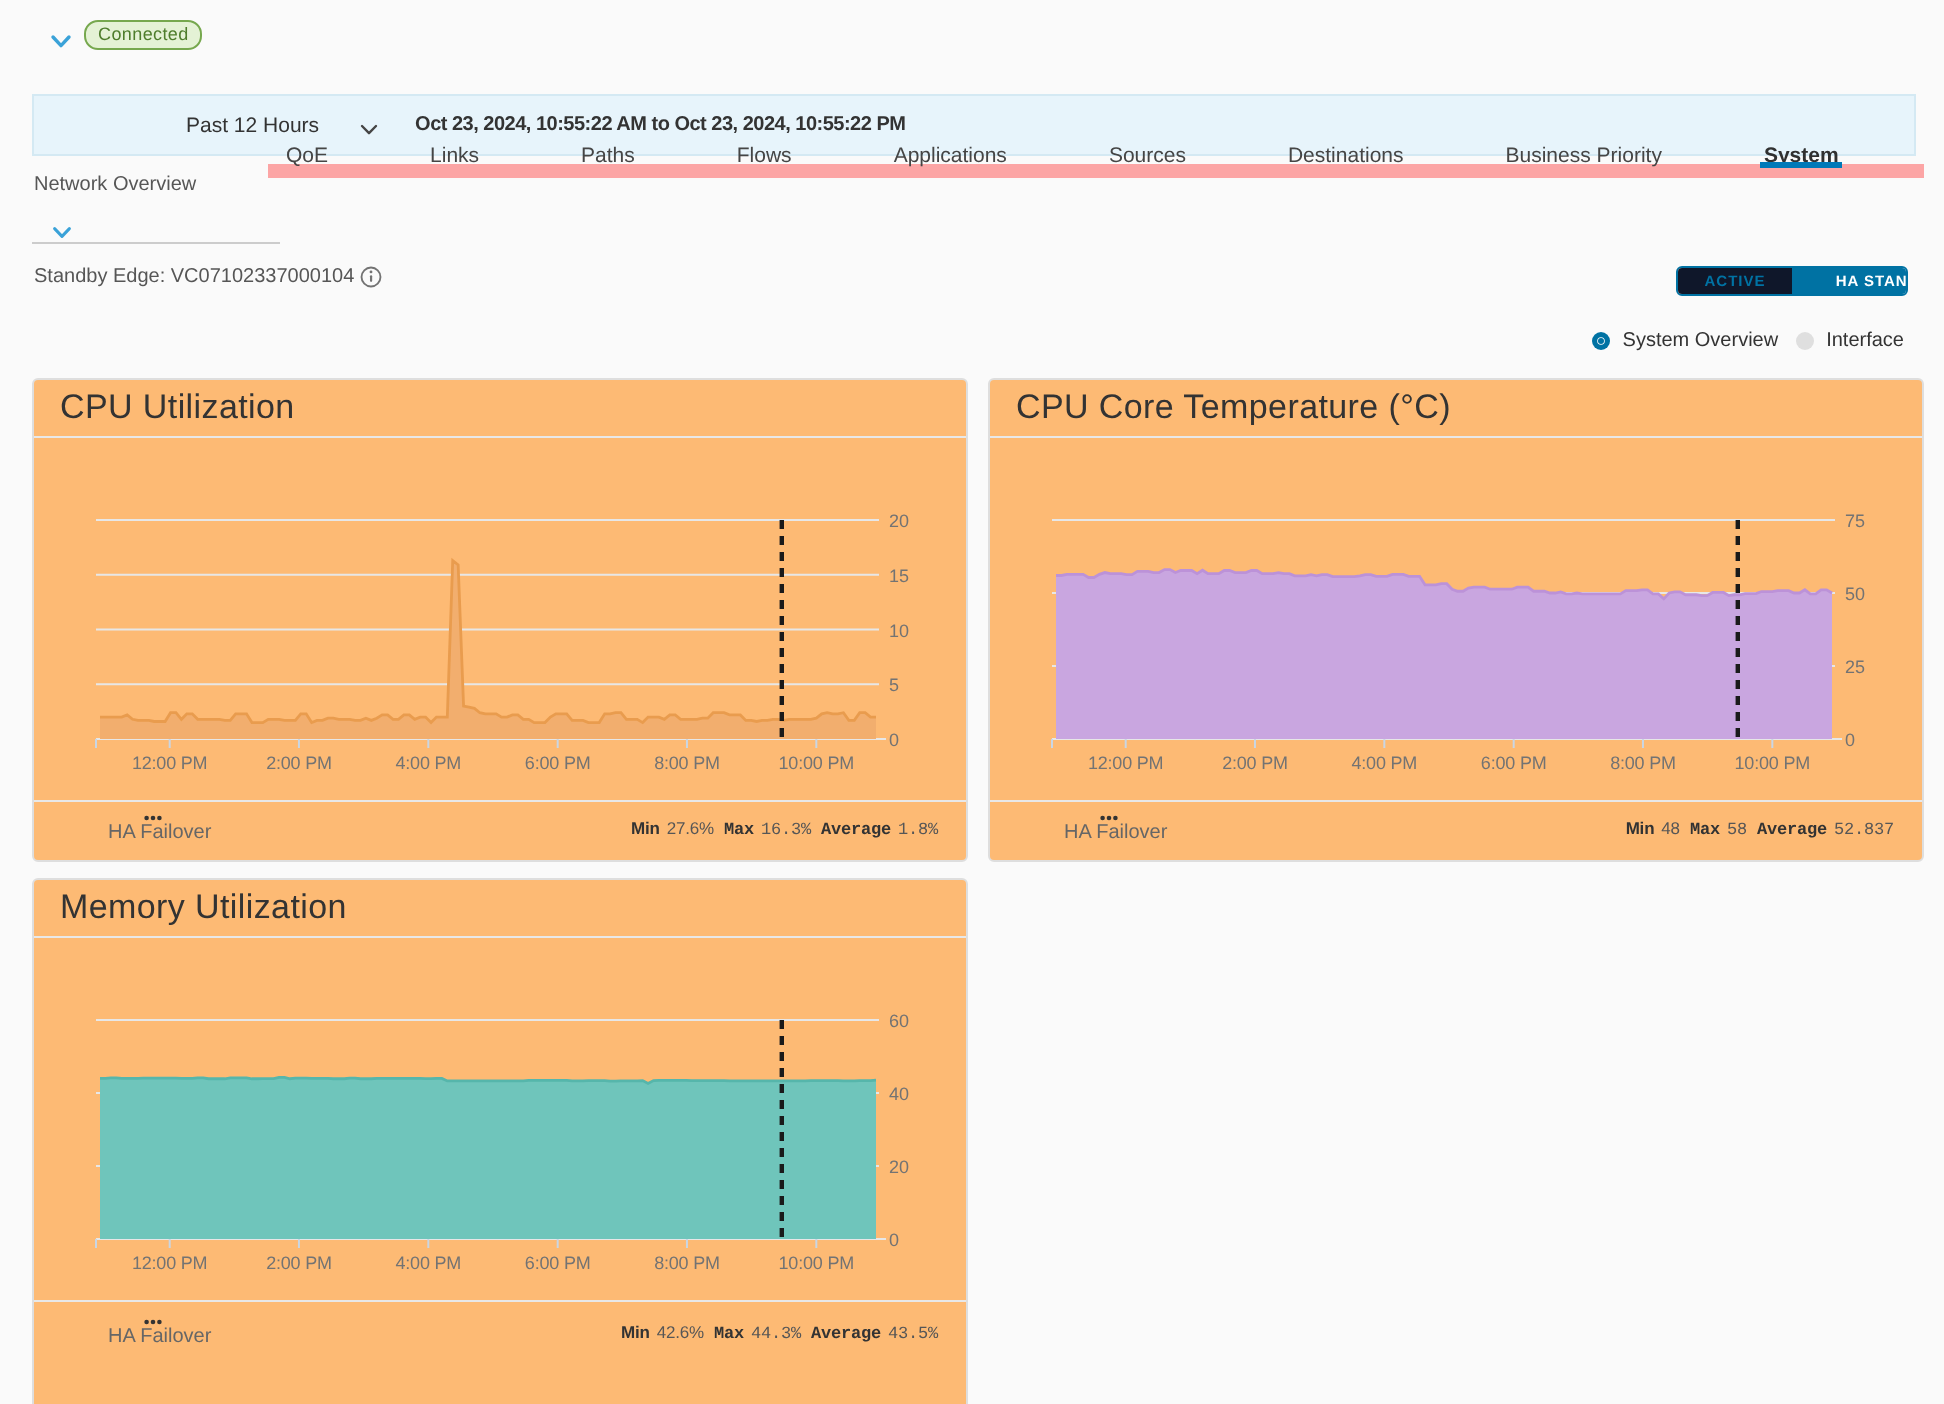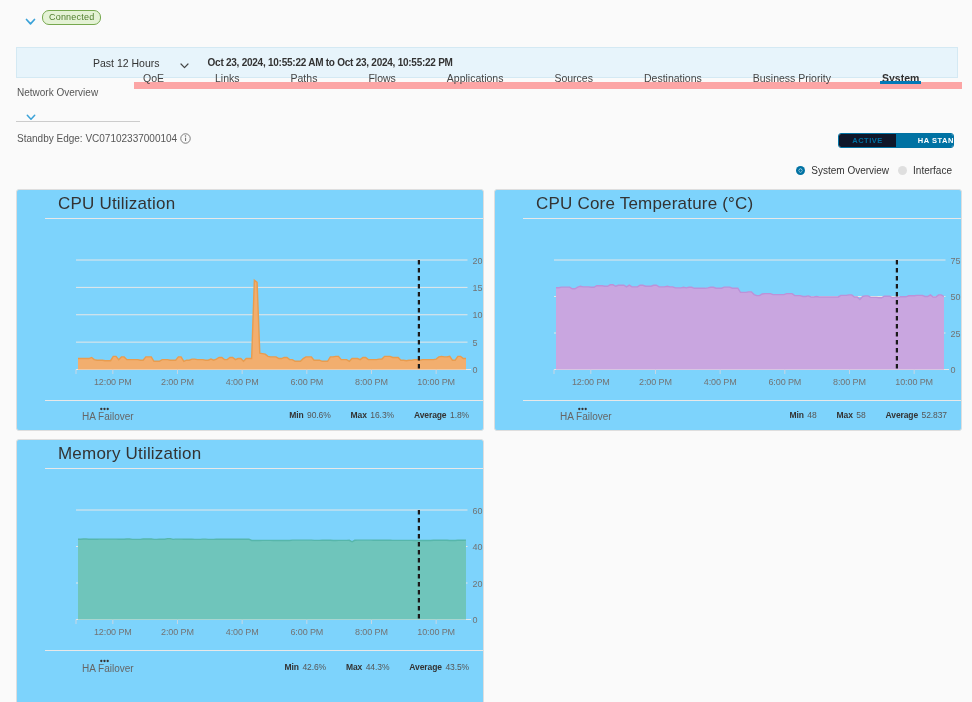--- a/index.html
+++ b/index.html
@@ -54,41 +54,41 @@
   .radio-item { display: flex; align-items: center; cursor: pointer; }
   .radio-item + .radio-item { margin-left: 9px; }
   .radio-dot { width: 9px; height: 9px; border-radius: 50%; margin-right: 6px;
     position: relative; }
   .radio-dot.sel { background: #fff; box-shadow: inset 0 0 0 2.6px #0072a3; }
   .radio-dot.sel::after { content:""; position:absolute; left:3px; top:3px;
     width:3px; height:3px; border-radius:50%; background:#0072a3; }
   .radio-dot.unsel { background: #dfdfdf; }
   
   .cards { position: absolute; left: 16px; top: 189px; width: 946px; }
-  .card { position: absolute; width: 468px; background: #7dd3fc;
-    border: 1px solid #dedede; border-radius: 3px; padding-left: 28px; }
+  .card { position: absolute; width: 468px; background: #fdba74;
+    border: 1px solid #dedede; border-radius: 3px; }
   .card.pos0 { left: 0; top: 0; height: 242px; }
   .card.pos1 { left: 478px; top: 0; height: 242px; }
   .card.pos2 { left: 0; top: 250px; height: 292px; }
   .card-title { font-size: 17px; font-weight: 400; color: #333; letter-spacing: 0.2px;
     height: 28.5px; line-height: 24px; padding: 2px 13px 0;
     border-bottom: 1px solid #e8e8e8; }
   .card-chart { position: relative; height: 181px; }
   .card-chart svg { display: block; }
   .card-footer { border-top: 1px solid #e8e8e8; height: 29px; display: flex;
     align-items: center; padding: 0 14px 0 13px; }
   .card.pos2 .card-footer { height: 33px; }
   .legend { display: flex; align-items: center; margin-left: 24px; flex-direction: column; }
   .legend-line { margin-right: 6px; display: inline-flex; }
   .legend-label { font-size: 10px; color: #666; }
   .stats { margin-left: auto; display: flex; align-items: baseline; font-size: 8.5px;
     letter-spacing: -0.1px; }
   .stat-label { font-weight: 700; color: #333; }
   .stat-value { color: #565656; margin-left: 3.5px; }
-  .stat + .stat { margin-left: 20px; }
+  .stat + .stat { margin-left: 5px; font-family: Liberation Mono, monospace; }
 </style>
 </head>
 <body>
 
 <div class="page-header">
   <span class="title-caret">
     <svg width="11" height="8" viewBox="0 0 11 8">
         <path d="M1.5 1.5 L5.5 5.8 L9.5 1.5" fill="none" stroke="#3aa2d8" stroke-width="1.7" stroke-linecap="round" stroke-linejoin="round"></path>
       </svg>
   </span>
@@ -190,21 +190,21 @@
           <span class="legend-line">
             <svg width="9" height="4" viewBox="0 0 9 4">
               <circle cx="1.3" cy="2" r="1.15" fill="#333"></circle>
               <circle cx="4.5" cy="2" r="1.15" fill="#333"></circle>
               <circle cx="7.7" cy="2" r="1.15" fill="#333"></circle>
             </svg>
           </span>
           <span class="legend-label">HA Failover</span>
         </span>
         <span class="stats">
-          <span class="stat"><span class="stat-label">Min</span><span class="stat-value">90.6%</span></span>
+          <span class="stat"><span class="stat-label">Min</span><span class="stat-value">27.6%</span></span>
           <span class="stat"><span class="stat-label">Max</span><span class="stat-value">16.3%</span></span>
           <span class="stat"><span class="stat-label">Average</span><span class="stat-value">1.8%</span></span>
         </span>
       </div>
     </div>
     <div class="card pos1">
       <div class="card-title">CPU Core Temperature (°C)</div>
       <div class="card-chart">
         <svg width="466" height="181" viewBox="0 0 466 181">
           <line x1="31" y1="150.5" x2="426" y2="150.5" stroke="#e7e7e7" stroke-width="1"></line>

